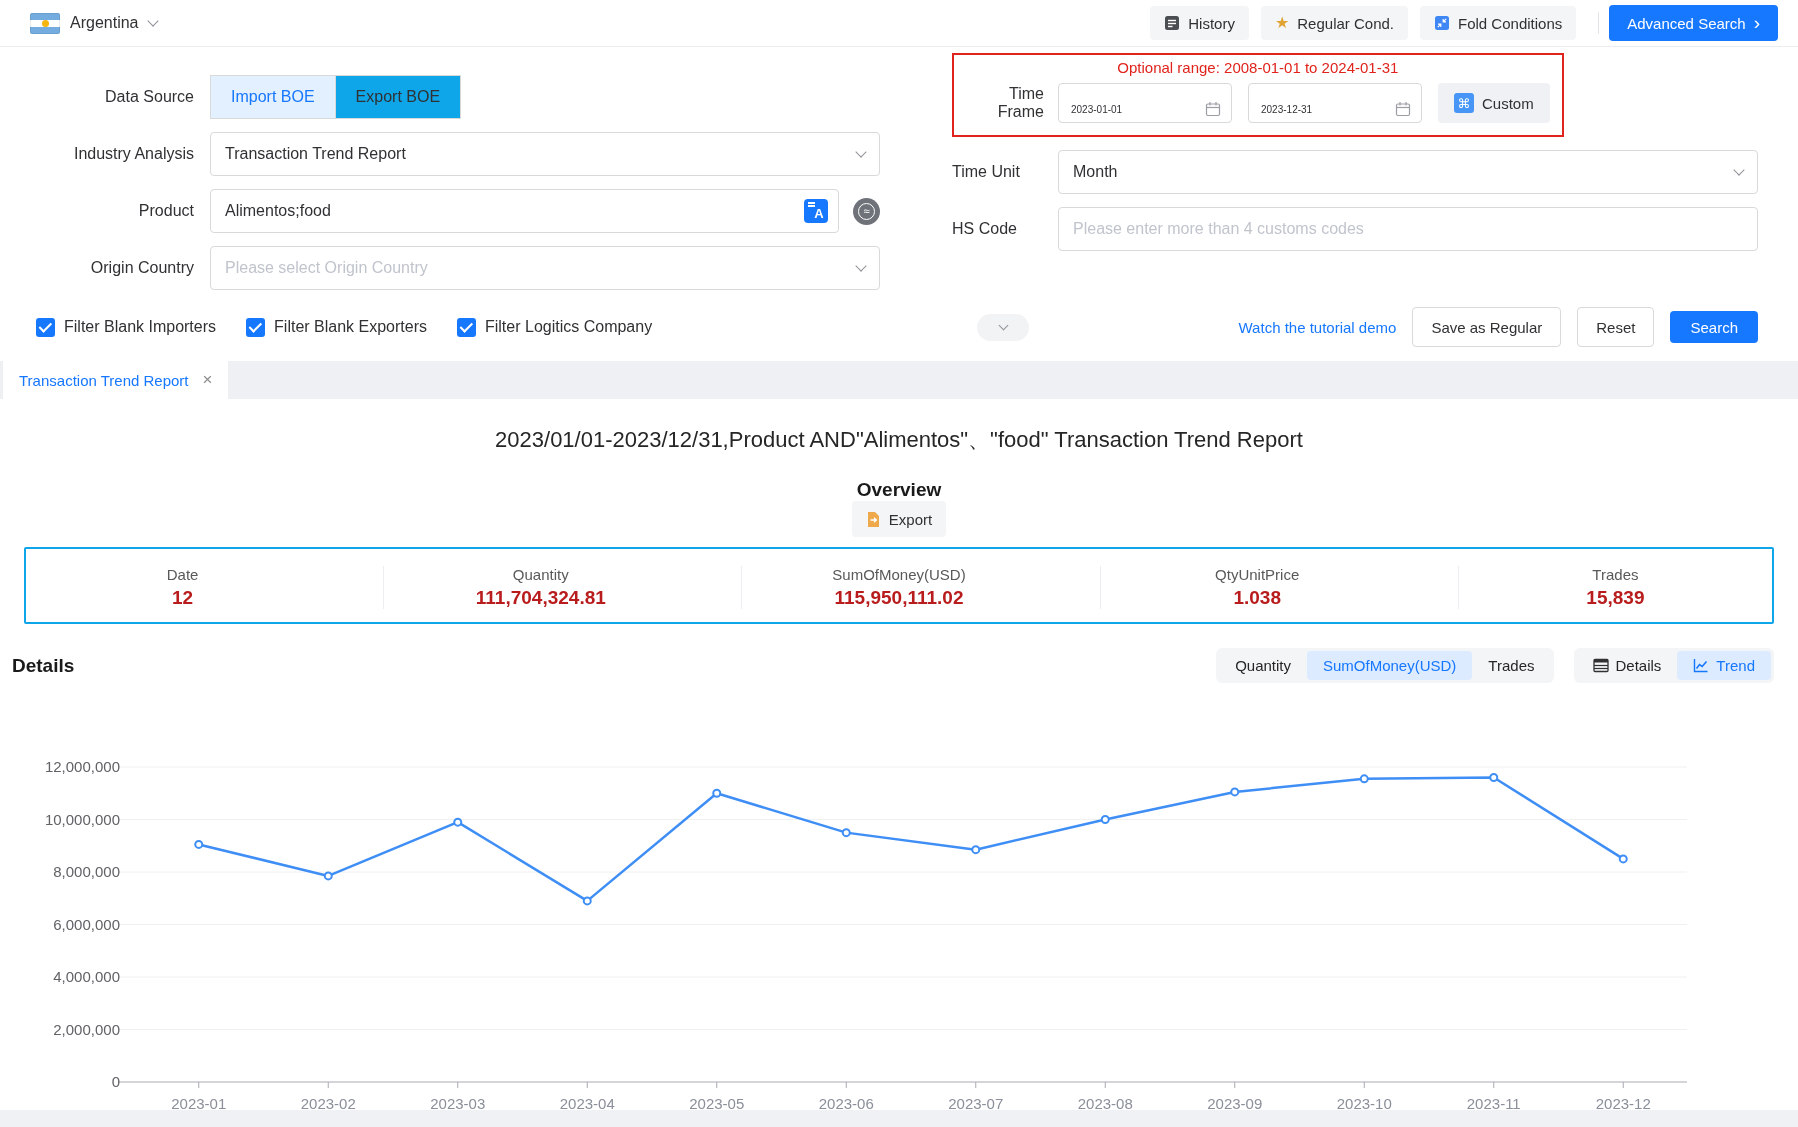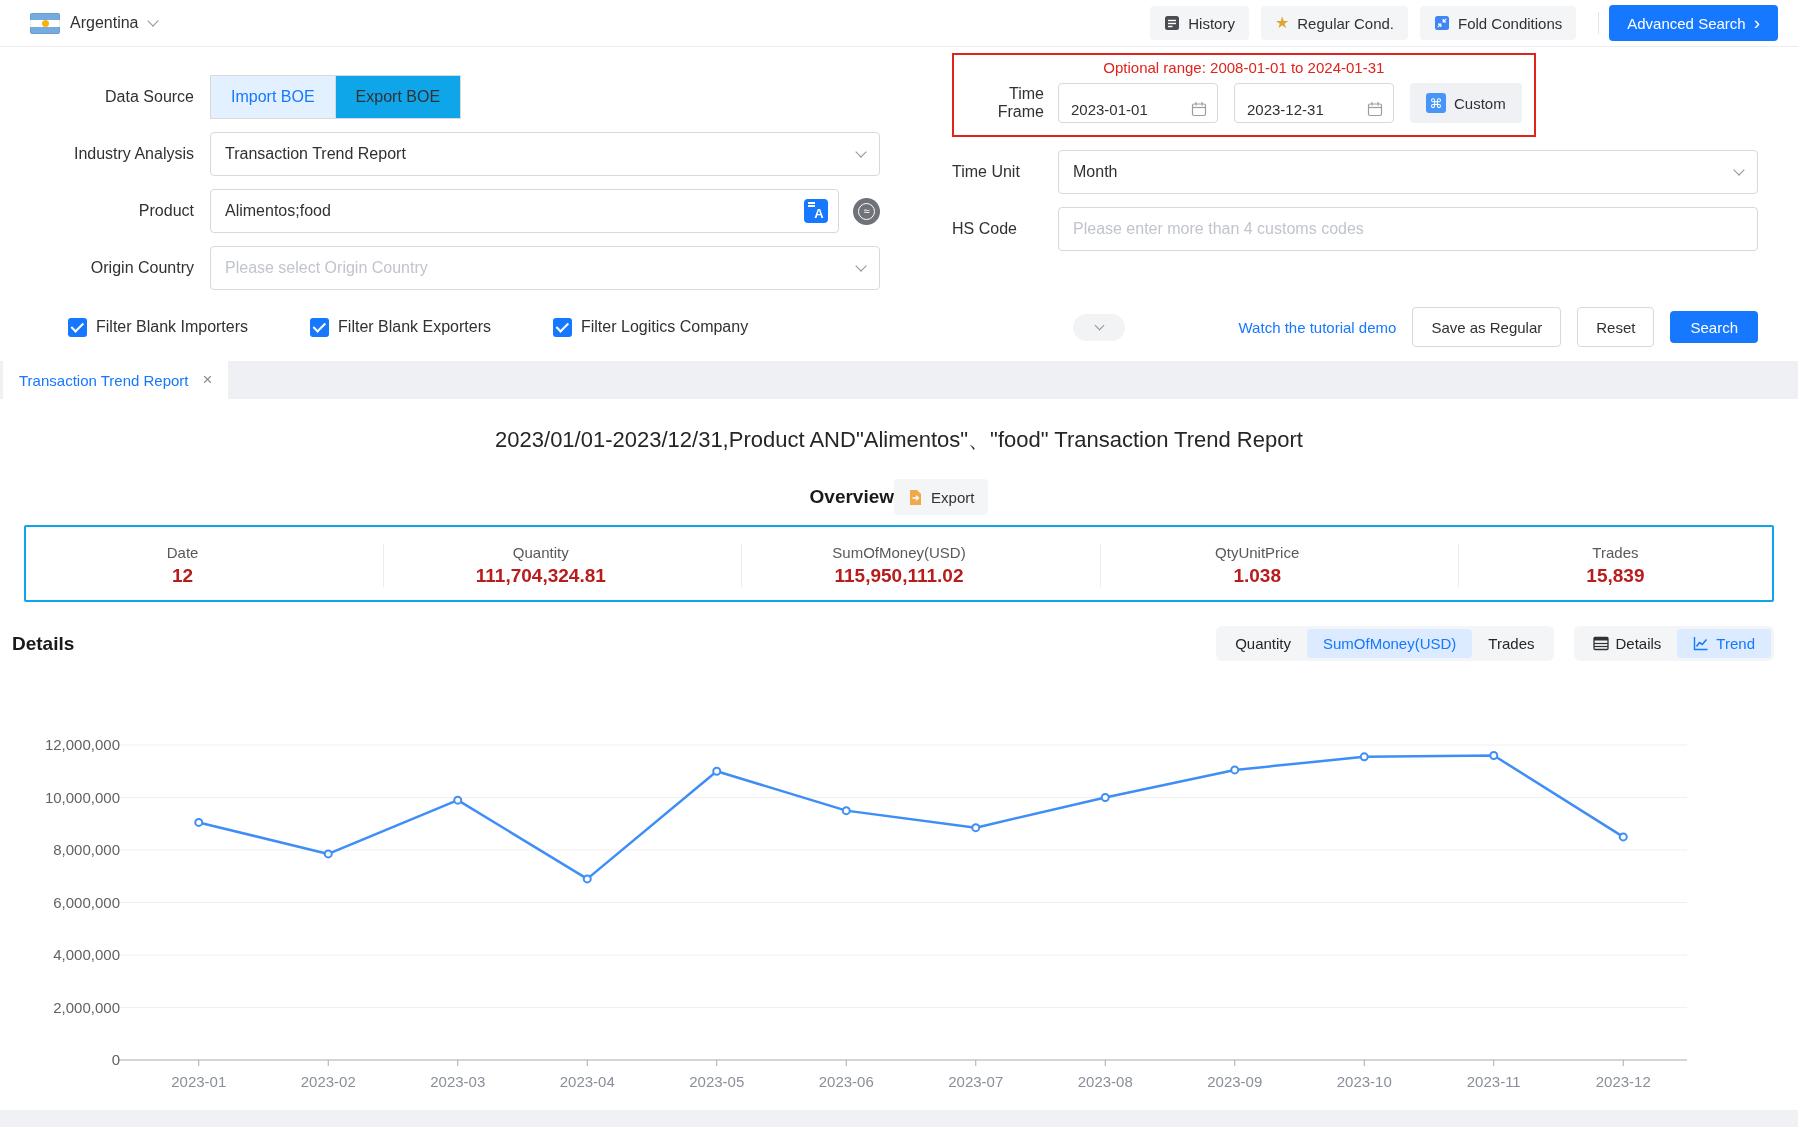--- a/index.html
+++ b/index.html
@@ -42,61 +42,61 @@
   .ctrl input::placeholder { color:#c0c4cc; }
   .seg2 { display:inline-flex; border:1px solid #d9d9d9; border-radius:0; overflow:hidden; height:44px; }
   .seg2 .opt { display:flex; align-items:center; padding: 0 20px; font-size:16px; cursor:pointer; background:#0ea5e9; color:#303133; }
   .seg2 .opt.sel { background:#e3f0ff; color:#1677ff; }
   .seg2 .opt + .opt { border-left:1px solid #d9d9d9; }
 
   .redbox { border: 2px solid #e0231c; padding: 2px 12px 12px; width: -moz-fit-content; width: fit-content; }
   .opt-range { color:#e0231c; font-size: 15px; text-align:center; padding: 2px 0 7px; }
   .tf-row { display:flex; align-items:center; }
   .tf-label { width: 92px; text-align:right; padding-right: 14px; font-size: 16px; color:#303133; flex:none; }
-  .date-input { width: 160px; height: 40px; border:1px solid #d9d9d9; border-radius:4px; display:flex; align-items:center;
-    padding: 12px 10px 0 12px; font-size: 15px; color:#303133; background:#fff; }
+  .date-input { width: 174px; height: 40px; border:1px solid #d9d9d9; border-radius:4px; display:flex; align-items:center;
+    padding: 12px 10px 0 12px; font-size: 10px; color:#303133; background:#fff; }
   .date-input .dval { flex:1; }
   .date-gap { width: 16px; }
   .btn-custom { height: 40px; margin-left: 16px; background:#eff1f4; border:none; border-radius:4px; display:inline-flex;
     align-items:center; gap:8px; padding: 0 16px; font-size: 15px; color:#303133; cursor:pointer; font-family:inherit; }
   .cmd-ic { width:20px; height:20px; border-radius:3px; background:#4796f7; color:#fff; font-size:13px;
     display:flex; align-items:center; justify-content:center; }
 
   .translate-ic { position:absolute; right:10px; width:24px; height:24px; border-radius:4px; background:#1677ff;
     color:#fff; display:flex; align-items:center; justify-content:center; font-size:13px; font-weight:bold; cursor:pointer; }
   .translate-ic i { position:absolute; left:4px; top:3px; width:7px; height:1.5px; background:#fff; box-shadow: 0 3px 0 #fff; font-style:normal; }
   .translate-ic b { margin-left:6px; margin-top:4px; }
   .fuzzy-ic { width:27px; height:27px; border-radius:50%; background:#6f7379; margin-left:14px; flex:none;
     display:flex; align-items:center; justify-content:center; cursor:pointer; }
   .fuzzy-ic span { width:17px; height:17px; border:1.5px solid #fff; border-radius:50%; color:#fff; font-size:11px;
     display:flex; align-items:center; justify-content:center; }
 
   .cb-row { display:flex; align-items:center; padding: 4px 40px 14px 36px; }
-  .cb-item { display:flex; align-items:center; margin-right: 30px; cursor:pointer;margin-left:32px; }
+  .cb-item { display:flex; align-items:center; margin-right: 30px; cursor:pointer; }
   .cb { width: 19px; height: 19px; border-radius: 3px; background:#1677ff; position:relative; margin-right: 9px; flex:none; }
   .cb::after { content:""; position:absolute; left:6px; top:2.5px; width:5px; height:9.5px;
     border-right:2px solid #fff; border-bottom:2px solid #fff; transform: rotate(45deg); }
   .cb-label { font-size: 16px; color:#303133; }
   .expand-pill { width: 52px; height: 27px; border-radius: 14px; background:#f2f3f5; display:flex; align-items:center;
     justify-content:center; margin-left: 295px; cursor:pointer; }
   .expand-pill .chev { margin-top:-3px; width:7px; height:7px; }
   .link { color:#1677ff; font-size: 15px; margin-left:auto; cursor:pointer; }
   .btn-plain { height: 40px; border:1px solid #d9d9d9; background:#fff; border-radius:4px; padding: 0 18px;
     font-size: 15px; color:#303133; margin-left: 16px; cursor:pointer; font-family:inherit; }
   .btn-search { height: 32px; background:#1677ff; border:none; border-radius:4px; padding: 0 20px;
     font-size: 15px; color:#fff; margin-left: 16px; cursor:pointer; font-family:inherit; }
 
   
   .tabstrip { background:#eef0f3; height: 38px; display:flex; align-items:stretch; padding-left: 3px; }
   .tab { background:#fff; display:flex; align-items:center; padding: 0 16px; font-size: 15px; color:#1677ff; cursor:pointer; }
   .tab .x { color:#8c8c8c; font-size: 17px; margin-left: 14px; }
 
   
   .rtitle { text-align:center; font-size: 22px; font-weight: 500; color:#262626; margin: 26px 0 14px; }
-  .sec-row { display:flex; align-items:center; justify-content:center; padding: 10px 24px; }
+  .sec-row { display:flex; align-items:center; justify-content:center; padding: 10px 24px; flex-direction: column; }
   .h2 { font-size: 19px; font-weight: bold; color:#1a1a1a; }
   .btn-export { height: 36px; background:#f4f5f7; border:none; border-radius:4px; display:inline-flex; gap:8px;
     align-items:center; padding: 0 14px; font-size: 15px; color:#303133; cursor:pointer; font-family:inherit; }
   .ovcard { margin: 0 24px; border:2px solid #0ea5e9; border-radius:2px; display:flex; padding: 17px 0 13px; gap: 44px; }
   .ovcol { flex:1; text-align:center; }
   .ovcol + .ovcol { border-left:1px solid #ebedf0; }
   .ovlabel { font-size: 15px; color:#595959; }
   .ovval { font-size: 19px; font-weight: bold; color:#b91c1c; margin-top: 4px; }
 
   .details-row { display:flex; align-items:center; margin: 24px 24px 4px 12px; }

